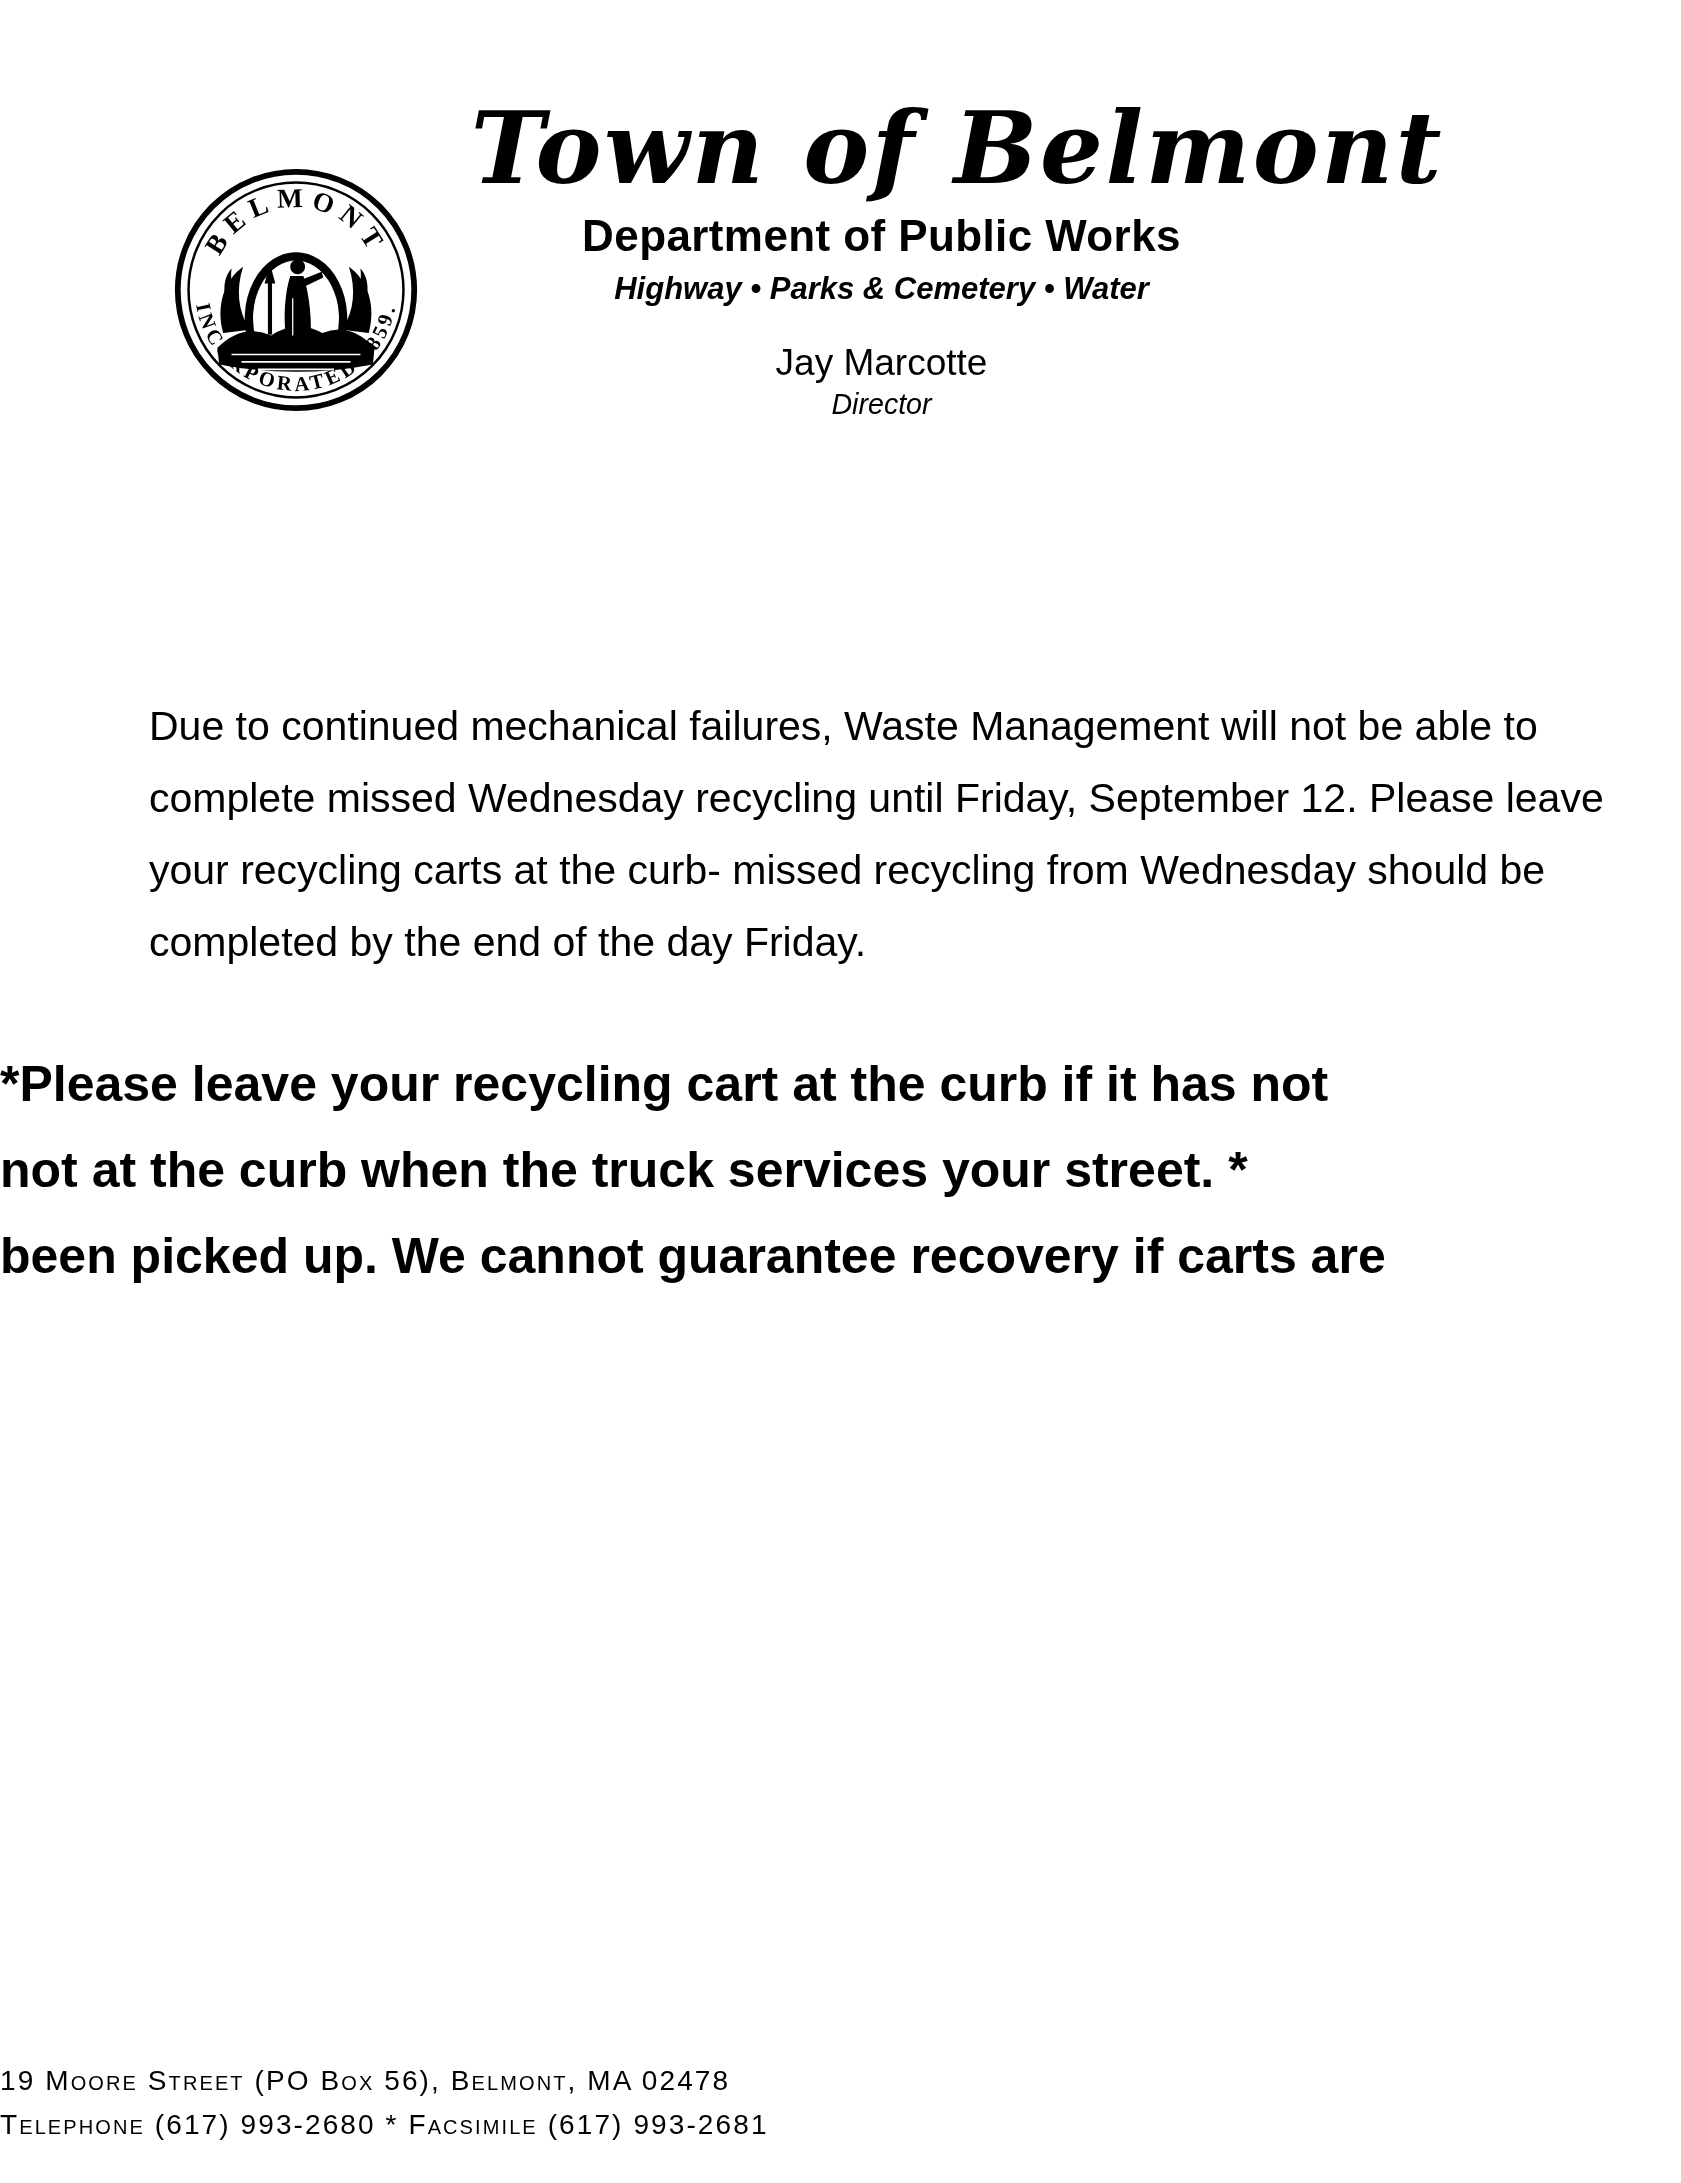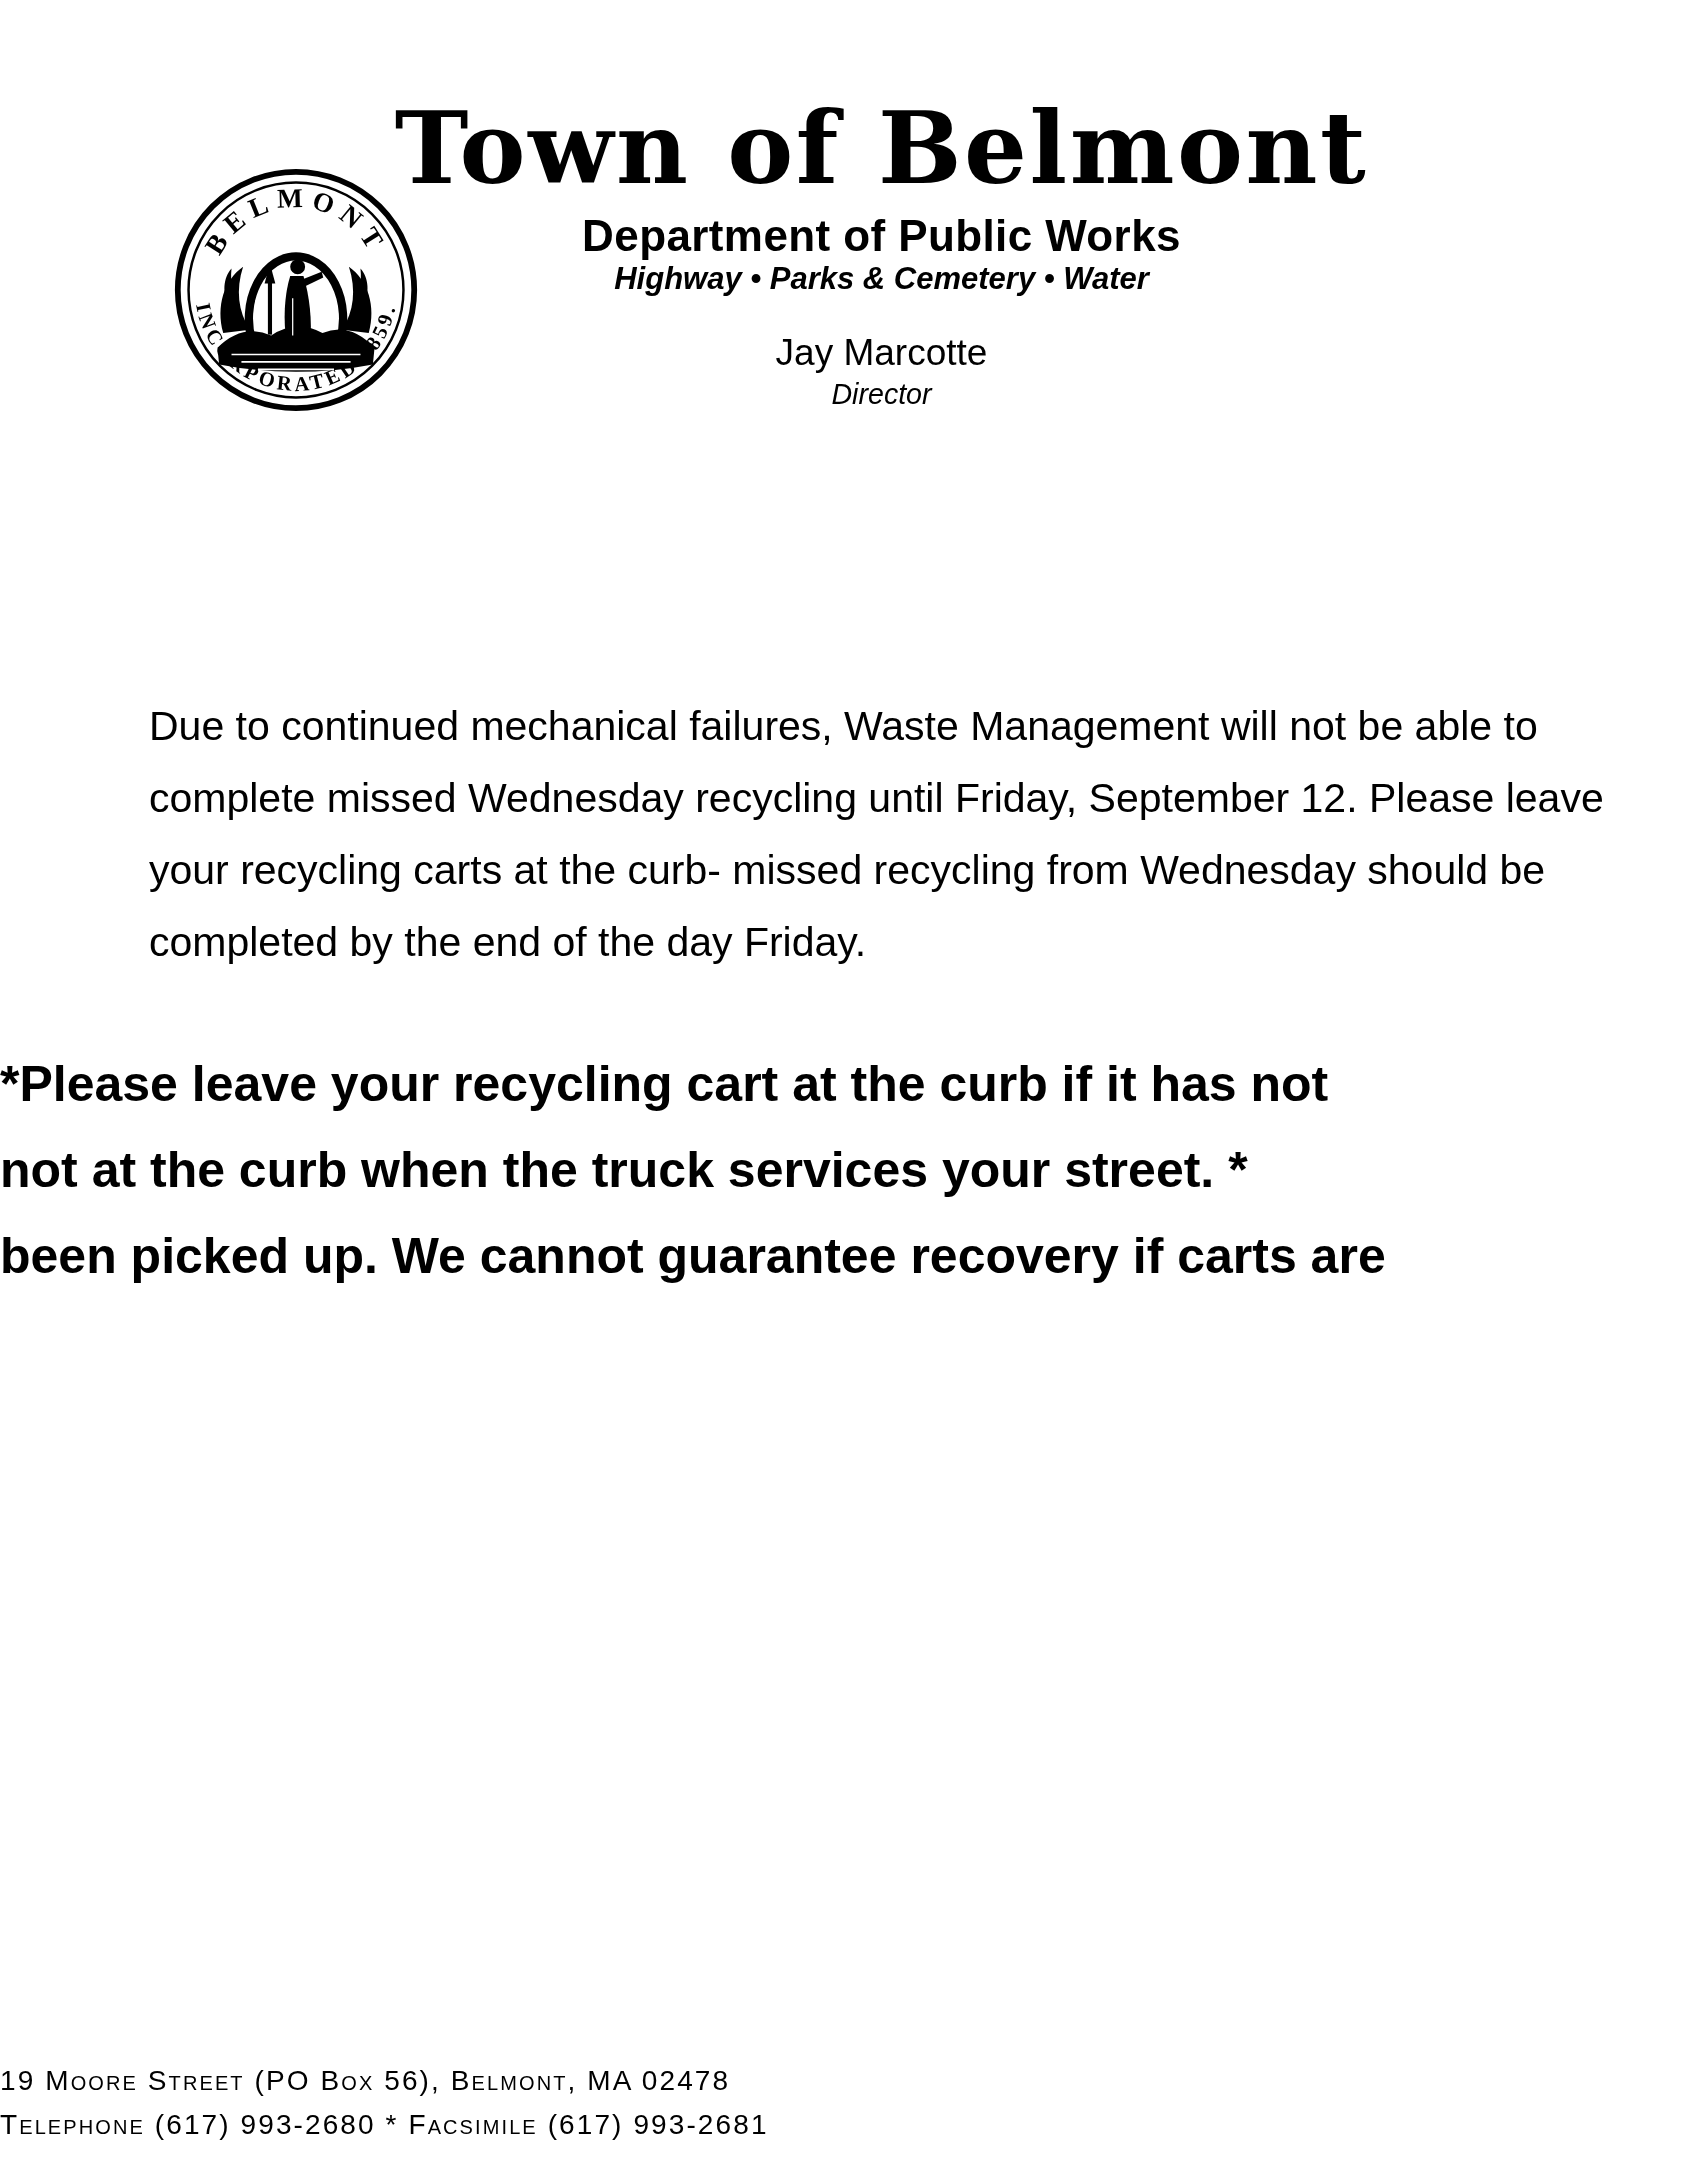--- a/index.html
+++ b/index.html
@@ -23,36 +23,39 @@
   }
   .header-text {
     position: absolute;
     left: 319px;
     top: 87px;
     width: 1125px;
     text-align: center;
   }
   .org-name {
     font-family: "DejaVu Serif", serif;
+    font-style: italic;
     font-weight: bold;
     font-size: 99px;
     line-height: 1.25;
     letter-spacing: 2.5px;
     white-space: nowrap;
+    text-align: right;
   }
   .dept-name {
     font-size: 44px;
     font-weight: bold;
     margin-top: 0px;
     letter-spacing: 0.4px;
   }
   .divisions {
     font-size: 31px;
     font-style: italic;
     font-weight: bold;
+    margin-top: 10px;
   }
   .director-name { font-size: 37px; margin-top: 35px; }
   .director-title { font-size: 28.6px; font-style: italic; margin-top: 4.2px; }
 
   
   .notice-title {
     position: absolute;
     top: 467px;
     left: 0;
     width: 100%;

